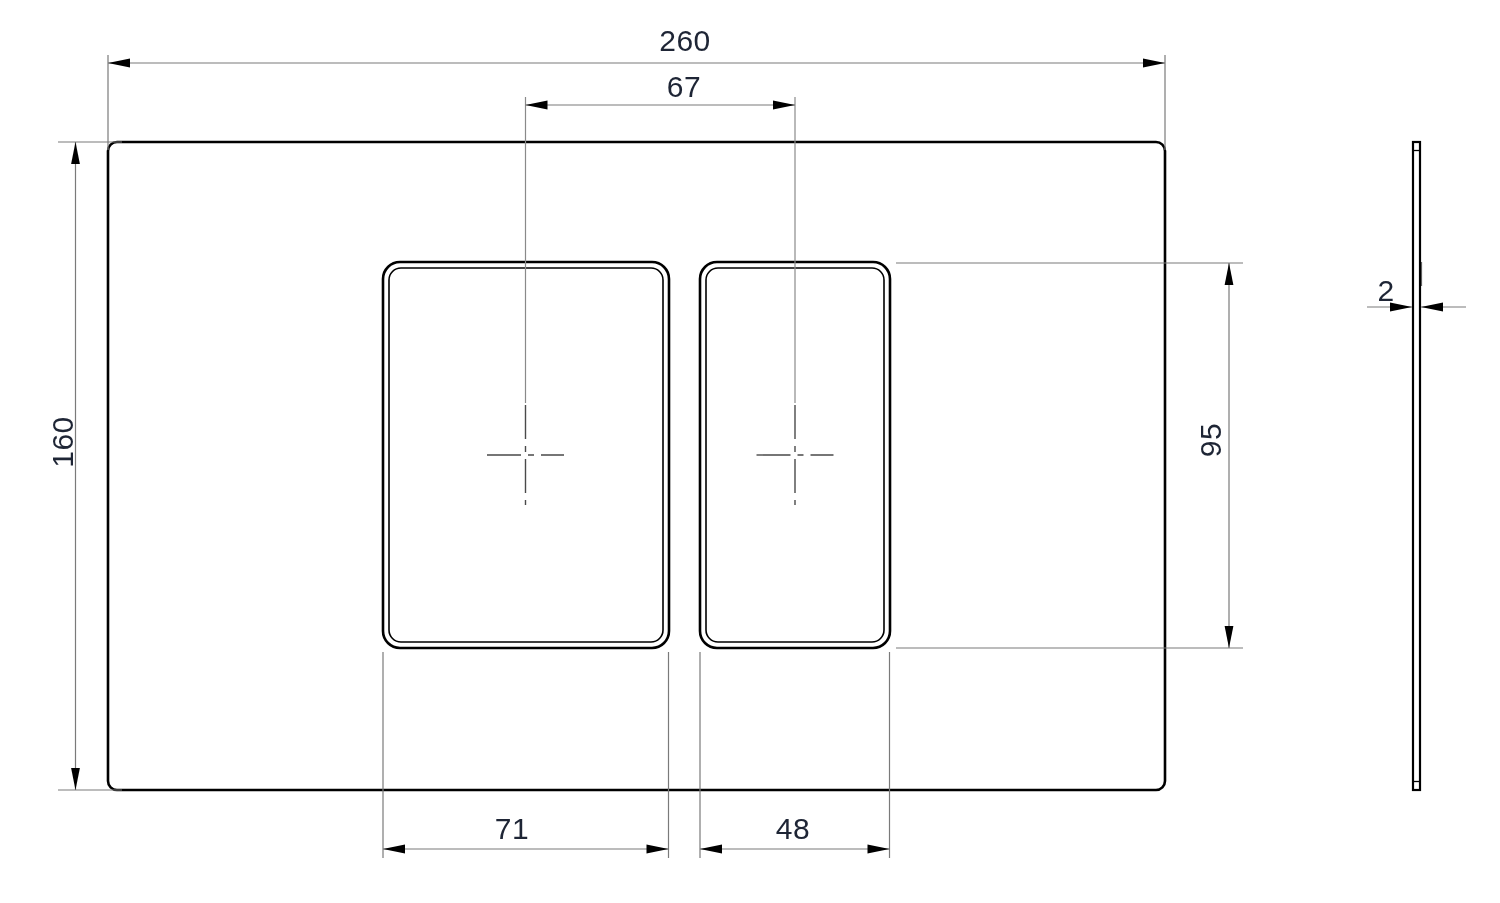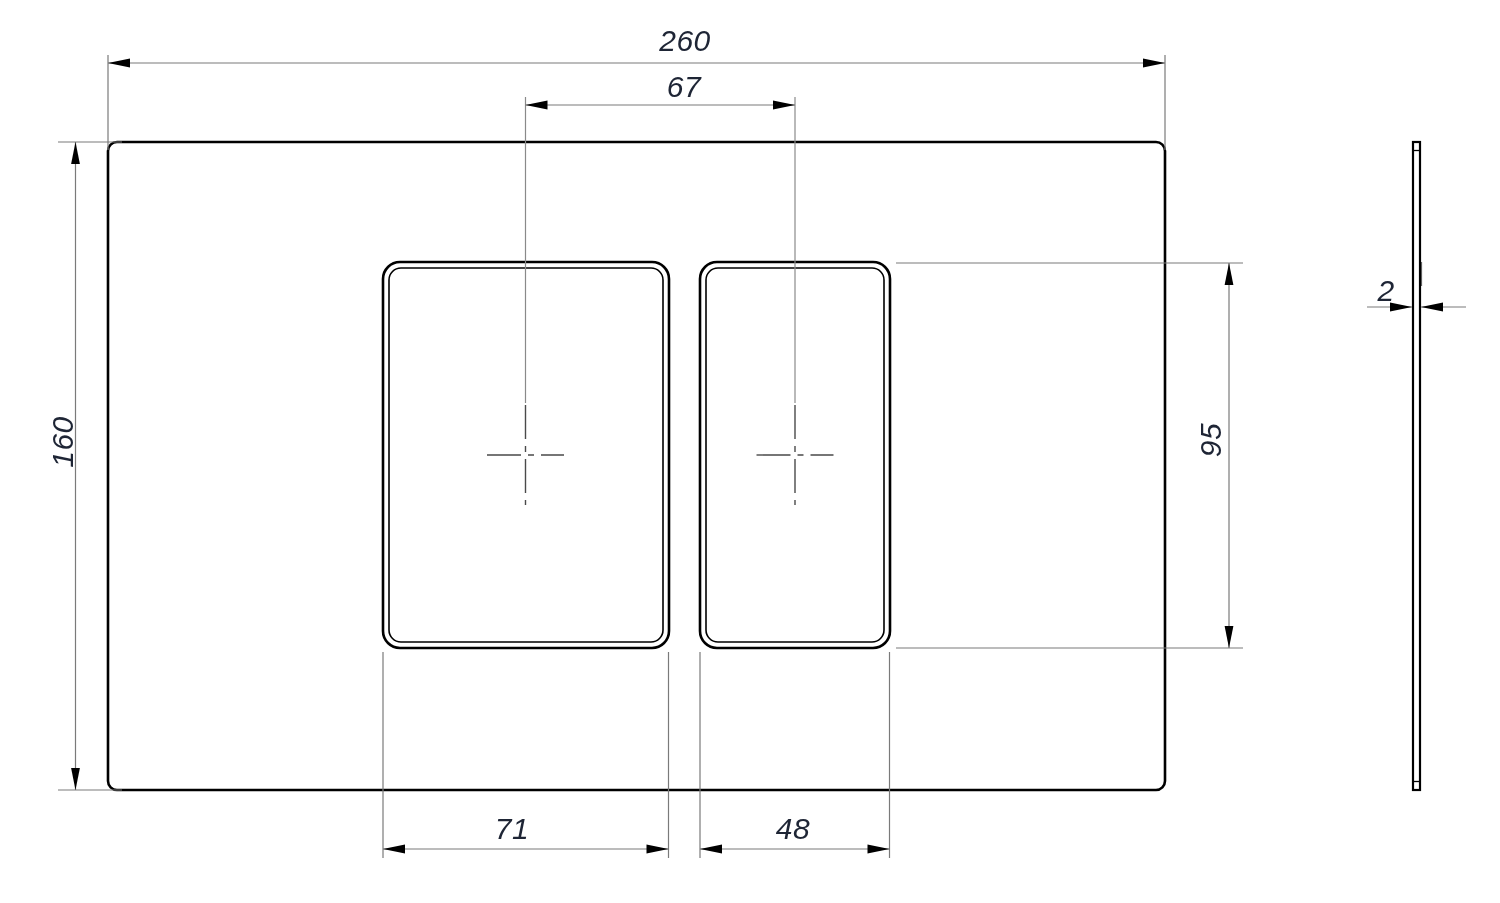--- a/index.html
+++ b/index.html
@@ -1,16 +1,16 @@
 <!DOCTYPE html>
 <html><head>
 <meta charset="utf-8">
 <style>
   html,body{margin:0;padding:0;background:#ffffff;}
-  .stage{position:relative;width:1500px;height:903px;background:#ffffff;overflow:hidden;font-style:italic;}
+  .stage{position:relative;width:1500px;height:903px;background:#ffffff;overflow:hidden;}
   svg{display:block;}
   .edge{stroke:#000000;fill:none;}
   .edge-thin{stroke:#000000;fill:none;}
   .dim{stroke:#7a7a7a;stroke-width:1.2;fill:none;}
   .cl{stroke:#8a8a8a;stroke-width:1.2;fill:none;}
   .cl-dash{stroke:#4a4a4a;stroke-width:1.4;fill:none;stroke-dasharray:34 7 6 7;}
   text.dimtxt{font-family:"Liberation Sans", sans-serif;font-size:30px;fill:#1e2535;letter-spacing:0.5px;}
   .arrow{fill:#000000;stroke:none;}
 </style>
 </head>

